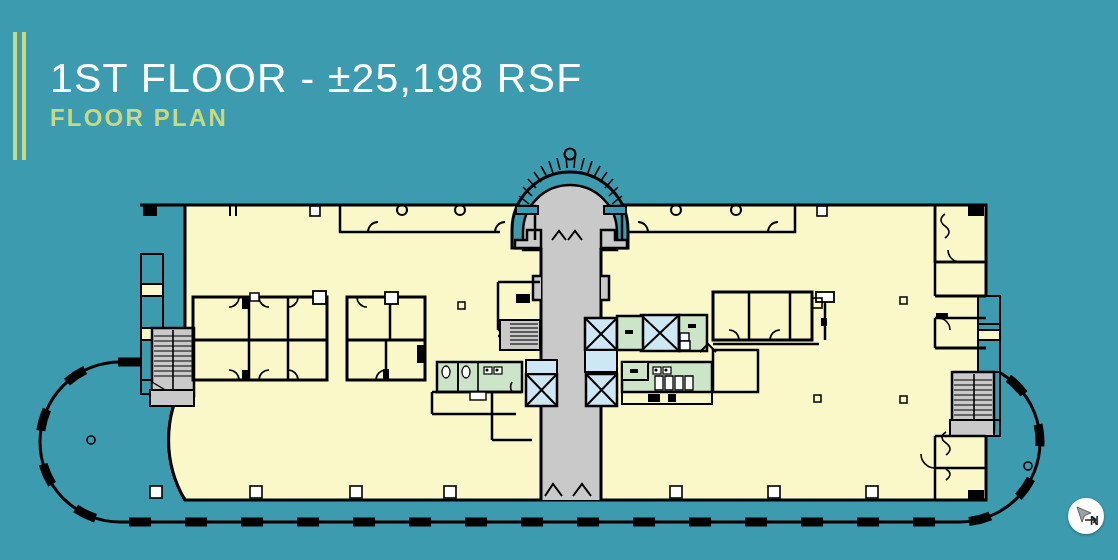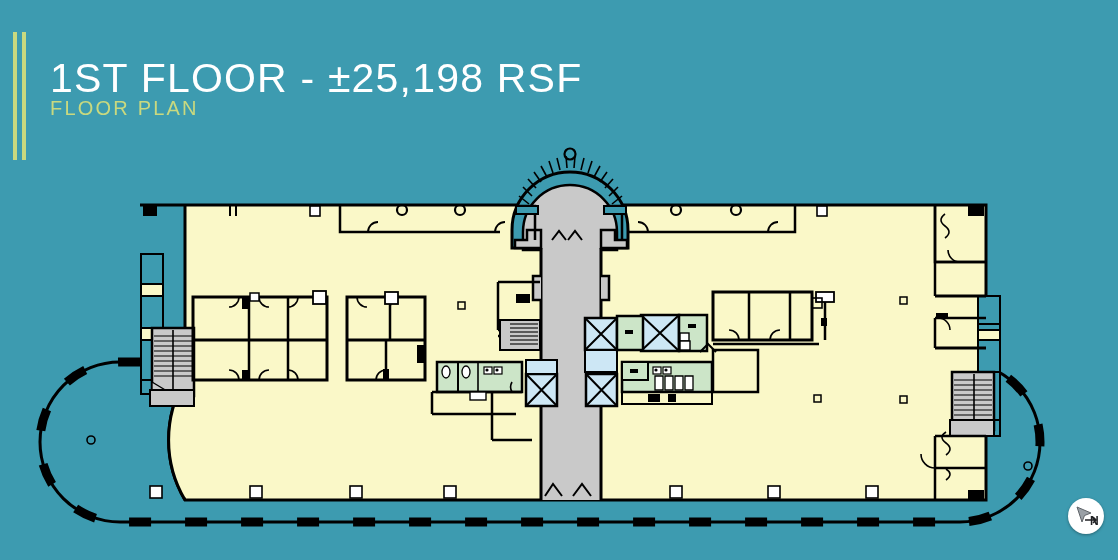--- a/index.html
+++ b/index.html
@@ -19,25 +19,25 @@
 
   .title{
     position:absolute;left:50px;top:52px;
     font-size:41px;line-height:52px;
     letter-spacing:1.2px;
     color:#ffffff;
     font-weight:400;
     white-space:nowrap;
   }
   .subtitle{
-    position:absolute;left:50px;top:95px;
-    font-size:20px;line-height:26px;
+    position:absolute;left:50px;top:105px;
+    font-size:24px;line-height:26px;
     letter-spacing:2.2px;
     color:#c9d97f;
-    font-weight:normal;
+    font-weight:bold;
     white-space:nowrap;
   }
 
   
   #plan{position:absolute;left:0;top:0;width:1118px;height:560px;}
 
   
   .compass{
     position:absolute;left:1068px;top:498px;
     width:36px;height:36px;border-radius:50%;

